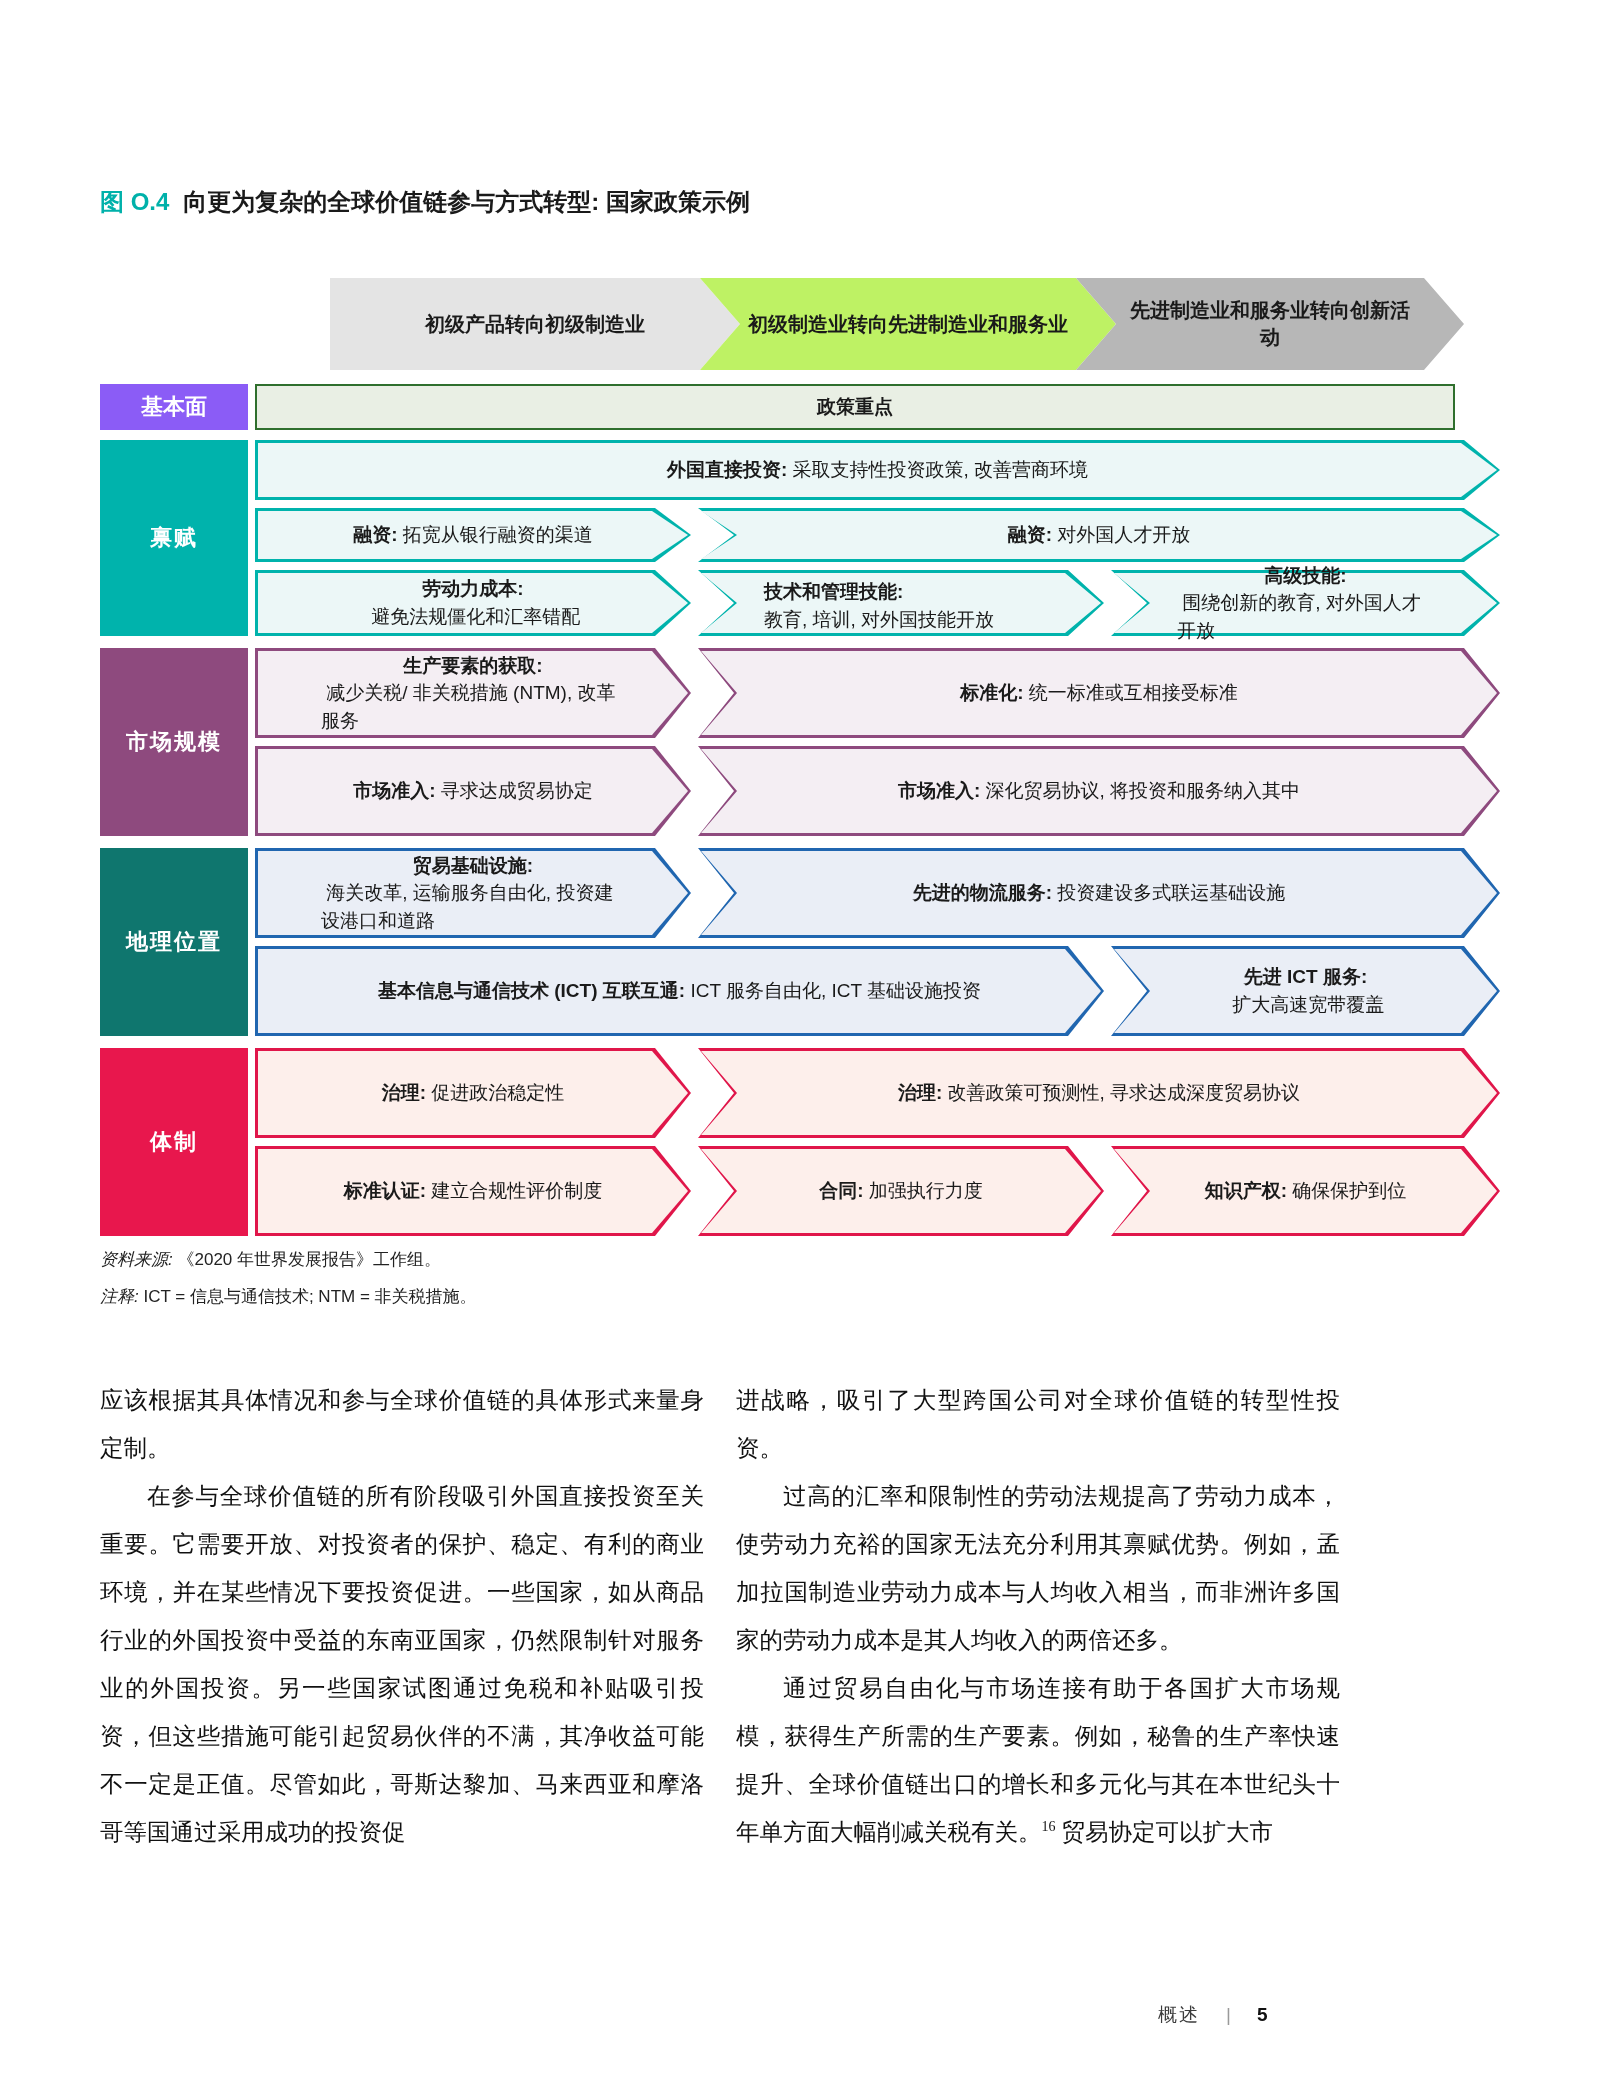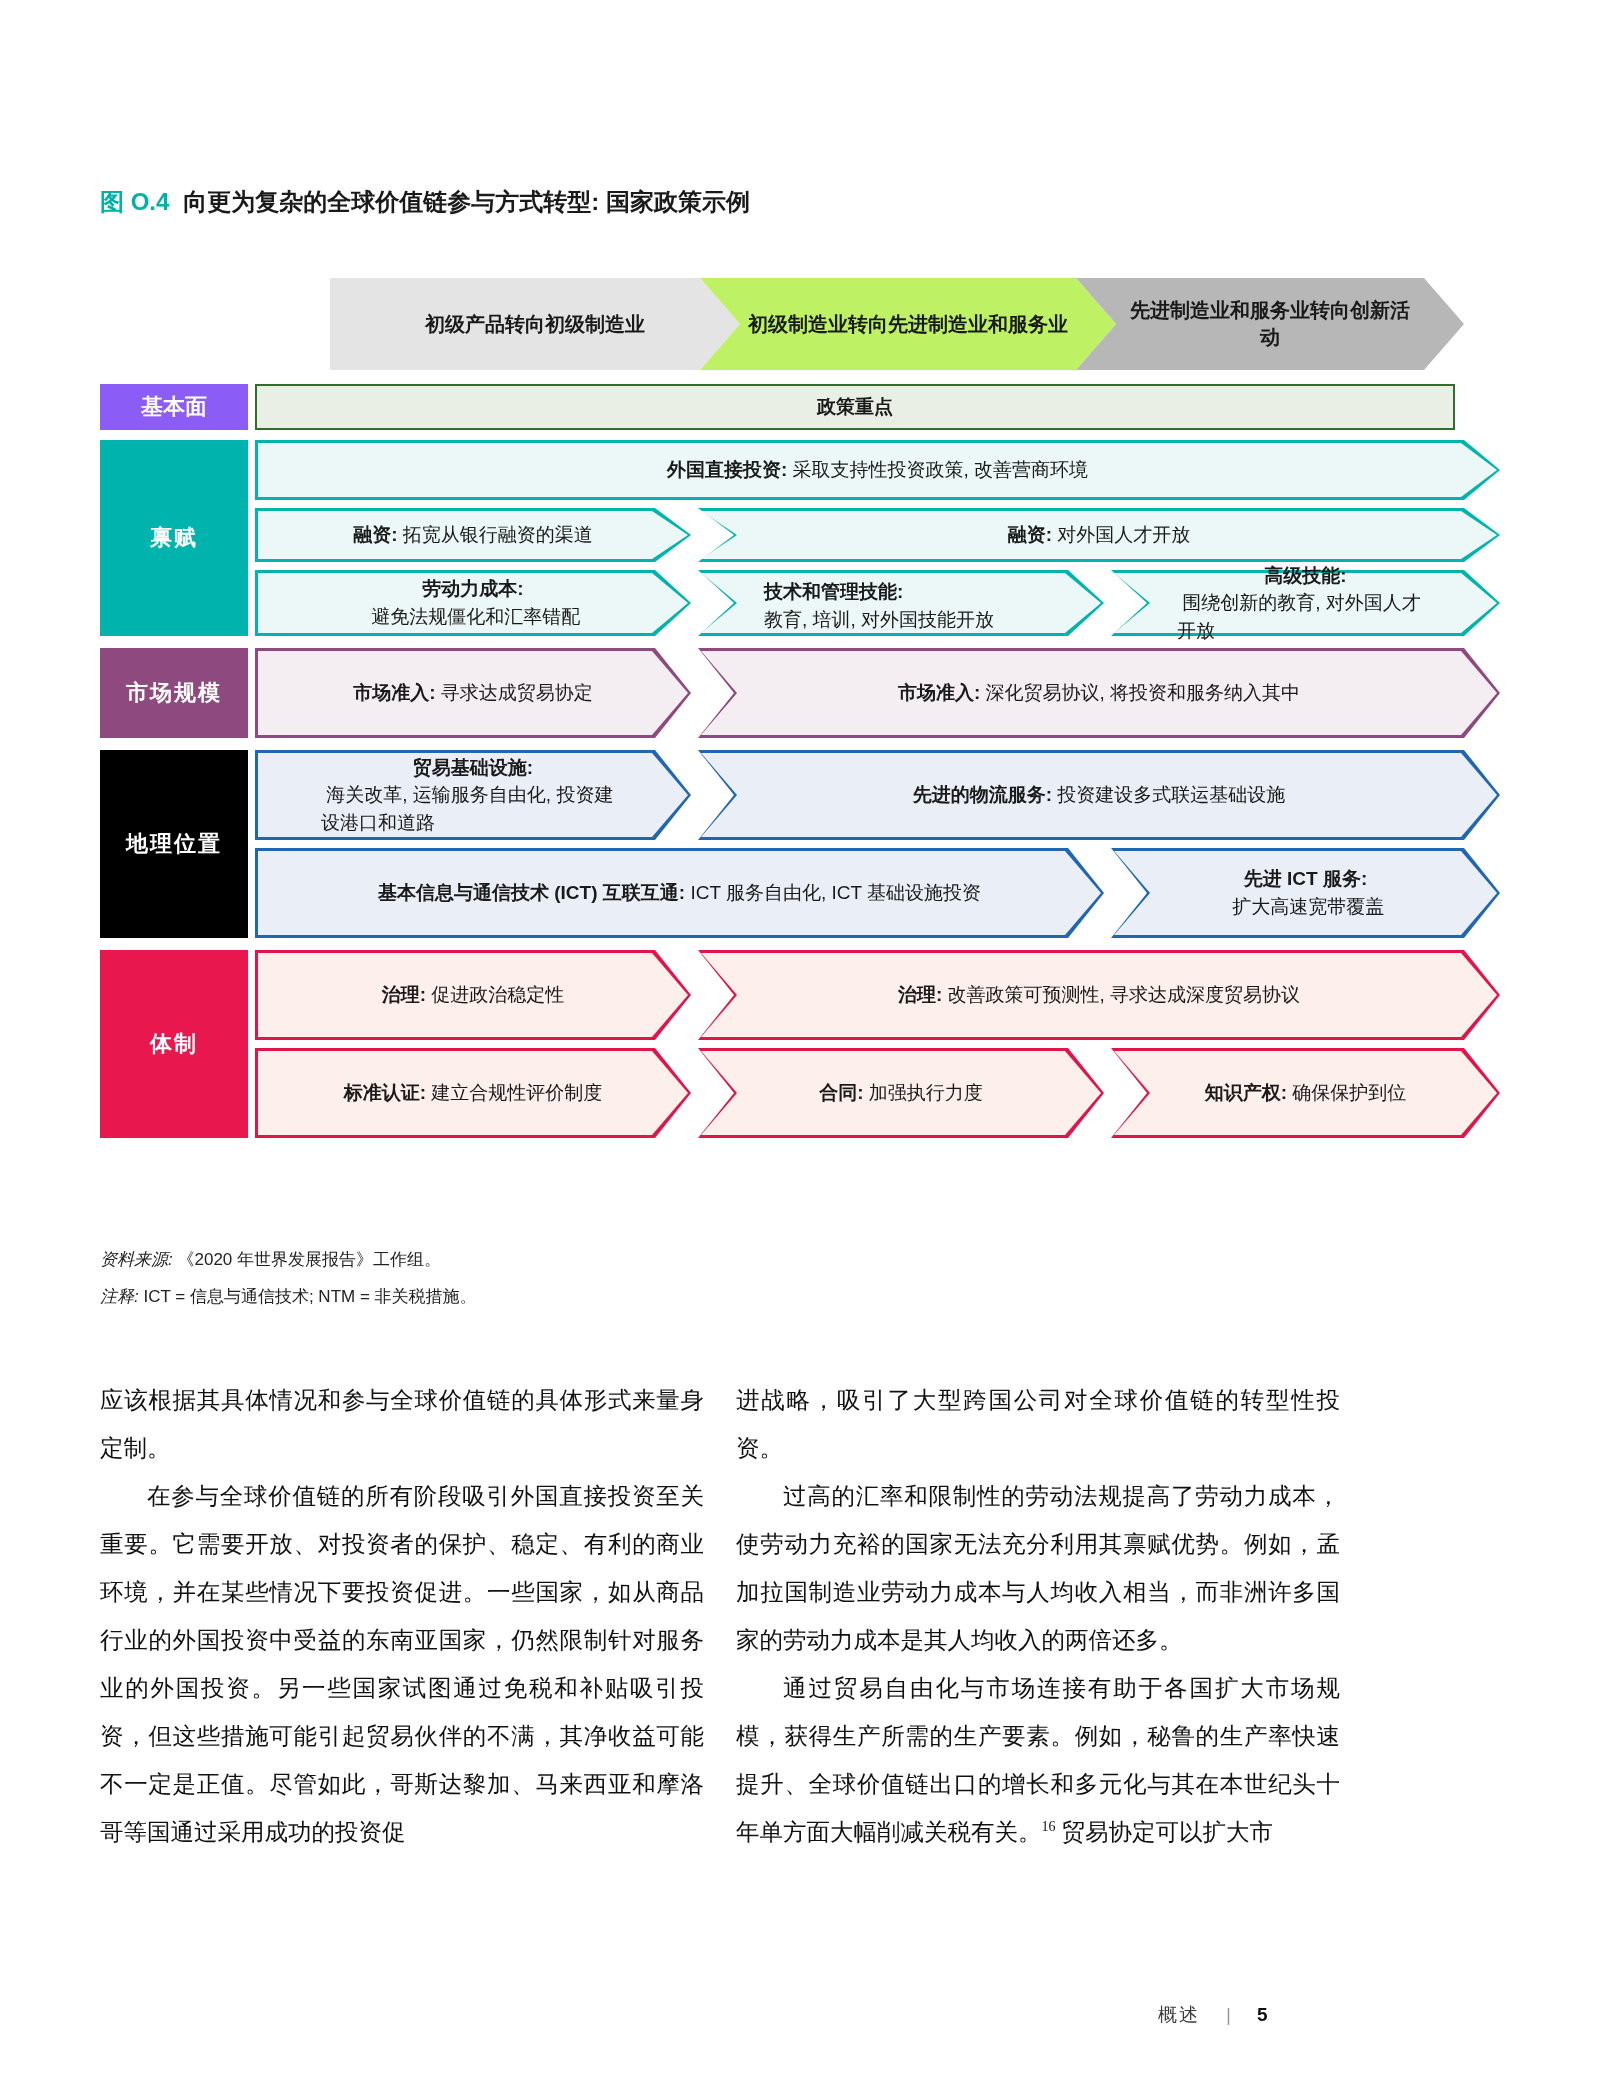--- a/index.html
+++ b/index.html
@@ -42,21 +42,21 @@
   .cells { display: flex; gap: 7px; }
   .rh60 { height: 60px; } .rh54 { height: 54px; } .rh66 { height: 66px; } .rh90 { height: 90px; }
   .cells > .arrow { height: 100%; }
 
   .teal   { --bc: #00b3ac; --fc: #ecf7f7; }
   .purple { --bc: #8e4a7e; --fc: #f4eef3; }
   .blue   { --bc: #2066b0; --fc: #eaeef6; }
   .red    { --bc: #e0164a; --fc: #fdefeb; }
   .teal   .lblcol { background: #00b3ac; }
   .purple .lblcol { background: #8e4a7e; }
-  .blue   .lblcol { background: #000000; }
+  .blue   .lblcol { background: #0f766e; }
   .red    .lblcol { background: #e8174d; }
 
   .w1 { width: 436px; } .w2 { width: 406px; } .w3 { width: 389px; }
   .w23 { width: 802px; } .w12 { width: 849px; } .wfull { width: 1245px; }
 
   .arrow { position: relative; }
   .arrow .bg { position: absolute; inset: 0; background: var(--bc); }
   .arrow .fg { position: absolute; inset: 3px; background: var(--fc); }
   .first .bg, .first .fg { clip-path: polygon(0 0, calc(100% - 36px) 0, 100% 50%, calc(100% - 36px) 100%, 0 100%); }
   .mid .bg,   .mid .fg   { clip-path: polygon(0 0, calc(100% - 36px) 0, 100% 50%, calc(100% - 36px) 100%, 0 100%, 36px 50%); }
@@ -173,20 +173,38 @@
     </div>
 
     <div class="fig-row purple">
       <div class="lblcol">市场规模</div>
       <div class="content">
         <div class="cells rh90">
           <div class="arrow first w1">
             <div class="bg"></div>
               <div class="fg"></div>
             <div class="txt">
+                <b>生产要素的获取:</b>
+                <span> 减少关税/ 非关税措施 (NTM), 改革服务</span>
+              </div>
+          </div>
+          <div class="arrow mid w23">
+            <div class="bg"></div>
+              <div class="fg"></div>
+            <div class="txt">
+                <b>标准化:</b>
+                <span> 统一标准或互相接受标准</span>
+              </div>
+          </div>
+        </div>
+        <div class="cells rh90">
+          <div class="arrow first w1">
+            <div class="bg"></div>
+              <div class="fg"></div>
+            <div class="txt">
                 <b>市场准入:</b>
                 <span> 寻求达成贸易协定</span>
               </div>
           </div>
           <div class="arrow mid w23">
             <div class="bg"></div>
               <div class="fg"></div>
             <div class="txt">
                 <b>市场准入:</b>
                 <span> 深化贸易协议, 将投资和服务纳入其中</span>

